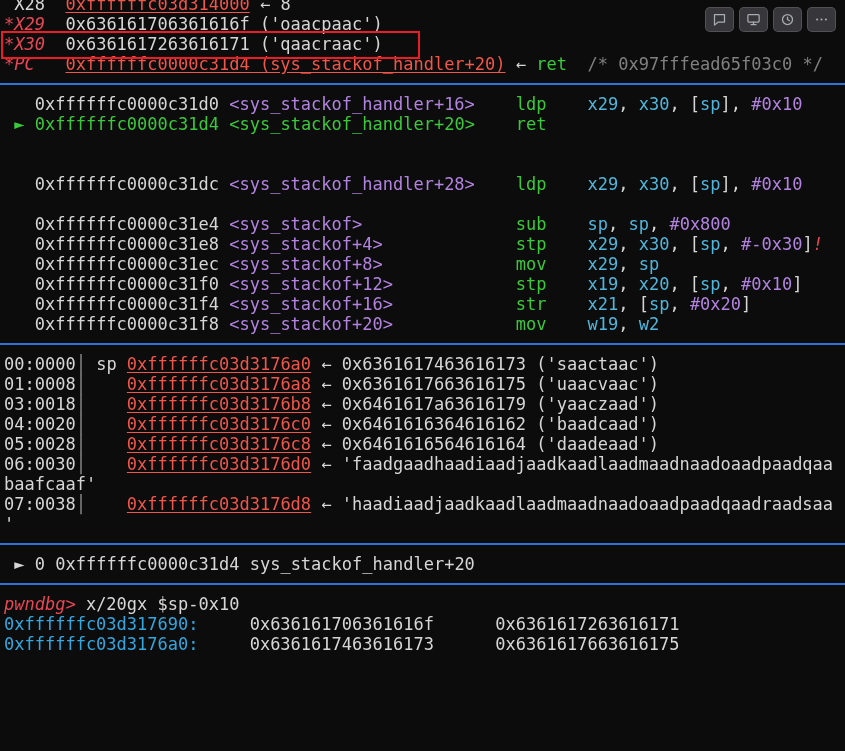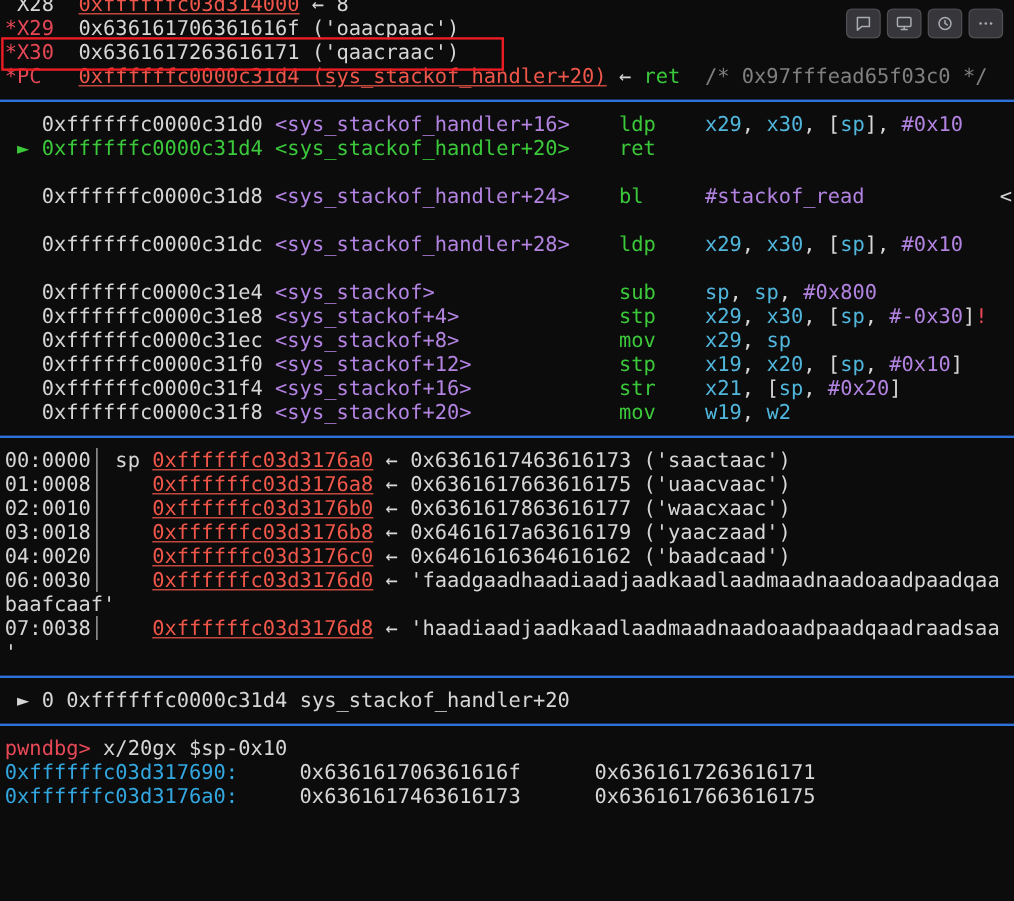--- a/index.html
+++ b/index.html
@@ -7,21 +7,21 @@
     width:845px;height:751px;overflow:hidden;
     background:#0c0c0c;
     font-family:"DejaVu Sans Mono","Liberation Mono",monospace;
   }
   #screen{position:relative;width:845px;height:751px;overflow:hidden;}
   #terminal{position:absolute;left:4px;top:-6px;right:0;}
   .row{height:20px;line-height:20px;font-size:17px;white-space:pre;}
   .sep{height:20px;position:relative;}
   .sep::after{content:"";position:absolute;left:-4px;right:0;top:9px;height:2px;background:var(--sep);}
   .c-d{color:var(--d);}
-  .c-red{color:var(--red);}
+  .c-red{color:var(--red);font-style:italic;}
   .c-lnk{color:var(--lnk);text-decoration:underline;text-underline-offset:2px;}
   .c-grn{color:var(--grn);}
   .c-pur{color:var(--pur);}
   .c-cyn{color:var(--cyn);}
   .c-gry{color:var(--gry);}
   .c-pipe{color:var(--pipe);}
   .c-mem{color:var(--mem);margin-top:36px;}
   .annotation-box{
     position:absolute;left:1px;top:31px;width:415px;height:24px;
     border:2px solid var(--box);pointer-events:none;
@@ -41,36 +41,35 @@
 <div id="screen">
   <div id="terminal">
       <div class="row"><span class="c-d"> X28  </span><span class="c-lnk">0xffffffc03d314000</span><span class="c-d"> ← </span><span class="c-d">8</span></div>
       <div class="row"><span class="c-red">*X29</span><span class="c-d">  </span><span class="c-d">0x636161706361616f ('oaacpaac')</span></div>
       <div class="row"><span class="c-red">*X30</span><span class="c-d">  </span><span class="c-d">0x6361617263616171 ('qaacraac')</span></div>
       <div class="row"><span class="c-red">*PC</span><span class="c-d">   </span><span class="c-lnk">0xffffffc0000c31d4 (sys_stackof_handler+20)</span><span class="c-d"> ← </span><span class="c-grn">ret</span><span class="c-d">  </span><span class="c-gry">/* 0x97fffead65f03c0 */</span></div>
       <div class="sep"></div>
       <div class="row"><span class="c-d">   </span><span class="c-d">0xffffffc0000c31d0</span><span class="c-d"> </span><span class="c-pur">&lt;sys_stackof_handler+16&gt;</span><span class="c-d">    </span><span class="c-grn">ldp</span><span class="c-d">    </span><span class="c-cyn">x29</span><span class="c-d">, </span><span class="c-cyn">x30</span><span class="c-d">, [</span><span class="c-cyn">sp</span><span class="c-d">], </span><span class="c-pur">#0x10</span></div>
       <div class="row"><span class="c-d"> </span><span class="c-grn">►</span><span class="c-d"> </span><span class="c-grn">0xffffffc0000c31d4</span><span class="c-d"> </span><span class="c-grn">&lt;sys_stackof_handler+20&gt;</span><span class="c-d">    </span><span class="c-grn">ret</span></div>
       <div class="row"></div>
-      <div class="row"><span class="c-d">   </span><span class="c-d">0xffffffc0000c31d8</span><span class="c-d"> </span><span class="c-pur">&lt;sys_stackof_handler+24&gt;</span><span class="c-d">    </span><span class="c-grn">bl</span><span class="c-d">     </span><span class="c-pur">#stackof_read</span><span class="c-d">           </span><span class="c-d">&lt;</span></div>
       <div class="row"></div>
       <div class="row"><span class="c-d">   </span><span class="c-d">0xffffffc0000c31dc</span><span class="c-d"> </span><span class="c-pur">&lt;sys_stackof_handler+28&gt;</span><span class="c-d">    </span><span class="c-grn">ldp</span><span class="c-d">    </span><span class="c-cyn">x29</span><span class="c-d">, </span><span class="c-cyn">x30</span><span class="c-d">, [</span><span class="c-cyn">sp</span><span class="c-d">], </span><span class="c-pur">#0x10</span></div>
       <div class="row"></div>
       <div class="row"><span class="c-d">   </span><span class="c-d">0xffffffc0000c31e4</span><span class="c-d"> </span><span class="c-pur">&lt;sys_stackof&gt;</span><span class="c-d">               </span><span class="c-grn">sub</span><span class="c-d">    </span><span class="c-cyn">sp</span><span class="c-d">, </span><span class="c-cyn">sp</span><span class="c-d">, </span><span class="c-pur">#0x800</span></div>
       <div class="row"><span class="c-d">   </span><span class="c-d">0xffffffc0000c31e8</span><span class="c-d"> </span><span class="c-pur">&lt;sys_stackof+4&gt;</span><span class="c-d">             </span><span class="c-grn">stp</span><span class="c-d">    </span><span class="c-cyn">x29</span><span class="c-d">, </span><span class="c-cyn">x30</span><span class="c-d">, [</span><span class="c-cyn">sp</span><span class="c-d">, </span><span class="c-pur">#-0x30</span><span class="c-d">]</span><span class="c-red">!</span></div>
       <div class="row"><span class="c-d">   </span><span class="c-d">0xffffffc0000c31ec</span><span class="c-d"> </span><span class="c-pur">&lt;sys_stackof+8&gt;</span><span class="c-d">             </span><span class="c-grn">mov</span><span class="c-d">    </span><span class="c-cyn">x29</span><span class="c-d">, </span><span class="c-cyn">sp</span></div>
       <div class="row"><span class="c-d">   </span><span class="c-d">0xffffffc0000c31f0</span><span class="c-d"> </span><span class="c-pur">&lt;sys_stackof+12&gt;</span><span class="c-d">            </span><span class="c-grn">stp</span><span class="c-d">    </span><span class="c-cyn">x19</span><span class="c-d">, </span><span class="c-cyn">x20</span><span class="c-d">, [</span><span class="c-cyn">sp</span><span class="c-d">, </span><span class="c-pur">#0x10</span><span class="c-d">]</span></div>
       <div class="row"><span class="c-d">   </span><span class="c-d">0xffffffc0000c31f4</span><span class="c-d"> </span><span class="c-pur">&lt;sys_stackof+16&gt;</span><span class="c-d">            </span><span class="c-grn">str</span><span class="c-d">    </span><span class="c-cyn">x21</span><span class="c-d">, [</span><span class="c-cyn">sp</span><span class="c-d">, </span><span class="c-pur">#0x20</span><span class="c-d">]</span></div>
       <div class="row"><span class="c-d">   </span><span class="c-d">0xffffffc0000c31f8</span><span class="c-d"> </span><span class="c-pur">&lt;sys_stackof+20&gt;</span><span class="c-d">            </span><span class="c-grn">mov</span><span class="c-d">    </span><span class="c-cyn">w19</span><span class="c-d">, </span><span class="c-cyn">w2</span></div>
       <div class="sep"></div>
       <div class="row"><span class="c-d">00:0000</span><span class="c-pipe">│</span><span class="c-d"> sp </span><span class="c-lnk">0xffffffc03d3176a0</span><span class="c-d"> ← 0x6361617463616173 ('saactaac')</span></div>
       <div class="row"><span class="c-d">01:0008</span><span class="c-pipe">│</span><span class="c-d">    </span><span class="c-lnk">0xffffffc03d3176a8</span><span class="c-d"> ← 0x6361617663616175 ('uaacvaac')</span></div>
-      <div class="row"><span class="c-d">02:0010</span><span class="c-pipe">│</span><span class="c-d">    </span><span class="c-lnk">0xffffffc03d3176b0</span><span class="c-d"> ← 0x6361617863616177 ('waacxaac')</span></div>
       <div class="row"><span class="c-d">03:0018</span><span class="c-pipe">│</span><span class="c-d">    </span><span class="c-lnk">0xffffffc03d3176b8</span><span class="c-d"> ← 0x6461617a63616179 ('yaaczaad')</span></div>
       <div class="row"><span class="c-d">04:0020</span><span class="c-pipe">│</span><span class="c-d">    </span><span class="c-lnk">0xffffffc03d3176c0</span><span class="c-d"> ← 0x6461616364616162 ('baadcaad')</span></div>
+      <div class="row"><span class="c-d">05:0028</span><span class="c-pipe">│</span><span class="c-d">    </span><span class="c-lnk">0xffffffc03d3176c8</span><span class="c-d"> ← 0x6461616564616164 ('daadeaad')</span></div>
       <div class="row"><span class="c-d">06:0030</span><span class="c-pipe">│</span><span class="c-d">    </span><span class="c-lnk">0xffffffc03d3176d0</span><span class="c-d"> ← 'faadgaadhaadiaadjaadkaadlaadmaadnaadoaadpaadqaa</span></div>
       <div class="row"><span class="c-d">baafcaaf'</span></div>
       <div class="row"><span class="c-d">07:0038</span><span class="c-pipe">│</span><span class="c-d">    </span><span class="c-lnk">0xffffffc03d3176d8</span><span class="c-d"> ← 'haadiaadjaadkaadlaadmaadnaadoaadpaadqaadraadsaa</span></div>
       <div class="row"><span class="c-d">'</span></div>
       <div class="sep"></div>
       <div class="row"><span class="c-d"> </span><span class="c-d">►</span><span class="c-d"> 0 </span><span class="c-d">0xffffffc0000c31d4</span><span class="c-d"> sys_stackof_handler+20</span></div>
       <div class="sep"></div>
       <div class="row"><span class="c-red">pwndbg&gt; </span><span class="c-d">x/20gx $sp-0x10</span></div>
       <div class="row"><span class="c-mem">0xffffffc03d317690:</span><span class="c-d">     </span><span class="c-d">0x636161706361616f</span><span class="c-d">      </span><span class="c-d">0x6361617263616171</span></div>
       <div class="row"><span class="c-mem">0xffffffc03d3176a0:</span><span class="c-d">     </span><span class="c-d">0x6361617463616173</span><span class="c-d">      </span><span class="c-d">0x6361617663616175</span></div>

